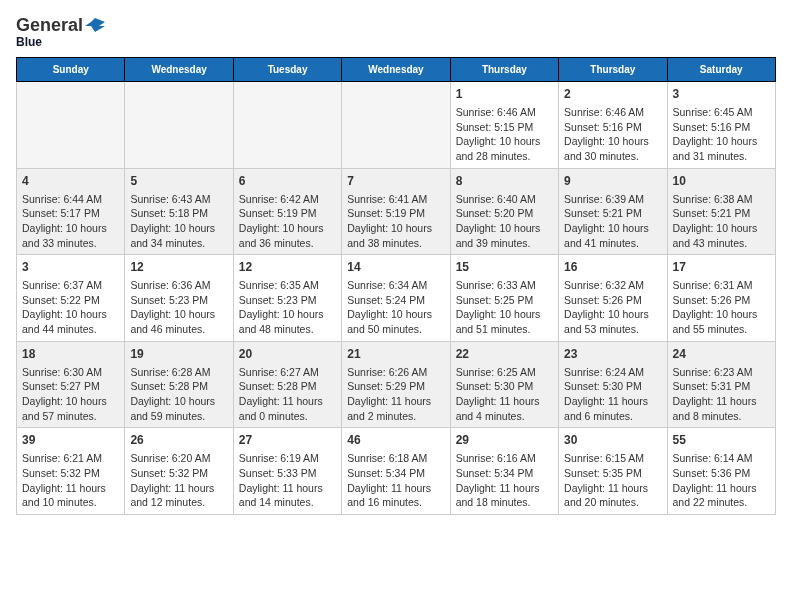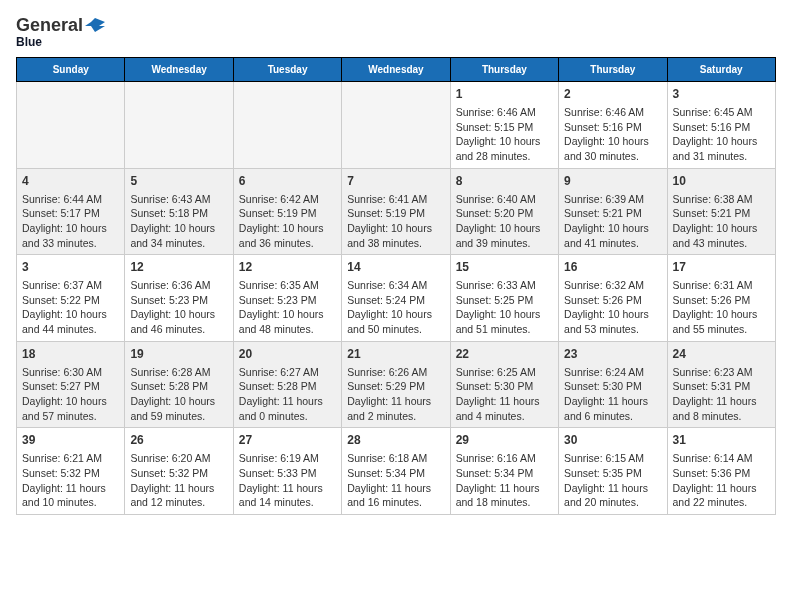--- a/index.html
+++ b/index.html
@@ -192,26 +192,26 @@
         <td>
           <div class="cell-content"><span class="day-num">39</span><span>Sunrise: 6:21 AM<br>Sunset: 5:32 PM<br>Daylight: 11 hours and 10 minutes.</span></div>
         </td>
         <td>
           <div class="cell-content"><span class="day-num">26</span><span>Sunrise: 6:20 AM<br>Sunset: 5:32 PM<br>Daylight: 11 hours and 12 minutes.</span></div>
         </td>
         <td>
           <div class="cell-content"><span class="day-num">27</span><span>Sunrise: 6:19 AM<br>Sunset: 5:33 PM<br>Daylight: 11 hours and 14 minutes.</span></div>
         </td>
         <td>
-          <div class="cell-content"><span class="day-num">28</span><span>Sunrise: 6:18 AM<br>Sunset: 5:34 PM<br>Daylight: 11 hours and 16 minutes.</span></div>
+          <div class="cell-content"><span class="day-num">46</span><span>Sunrise: 6:18 AM<br>Sunset: 5:34 PM<br>Daylight: 11 hours and 16 minutes.</span></div>
         </td>
         <td>
           <div class="cell-content"><span class="day-num">29</span><span>Sunrise: 6:16 AM<br>Sunset: 5:34 PM<br>Daylight: 11 hours and 18 minutes.</span></div>
         </td>
         <td>
           <div class="cell-content"><span class="day-num">30</span><span>Sunrise: 6:15 AM<br>Sunset: 5:35 PM<br>Daylight: 11 hours and 20 minutes.</span></div>
         </td>
         <td>
-          <div class="cell-content"><span class="day-num">31</span><span>Sunrise: 6:14 AM<br>Sunset: 5:36 PM<br>Daylight: 11 hours and 22 minutes.</span></div>
+          <div class="cell-content"><span class="day-num">55</span><span>Sunrise: 6:14 AM<br>Sunset: 5:36 PM<br>Daylight: 11 hours and 22 minutes.</span></div>
         </td>
       </tr>
     </tbody>
 </table>
 
 </body></html>

